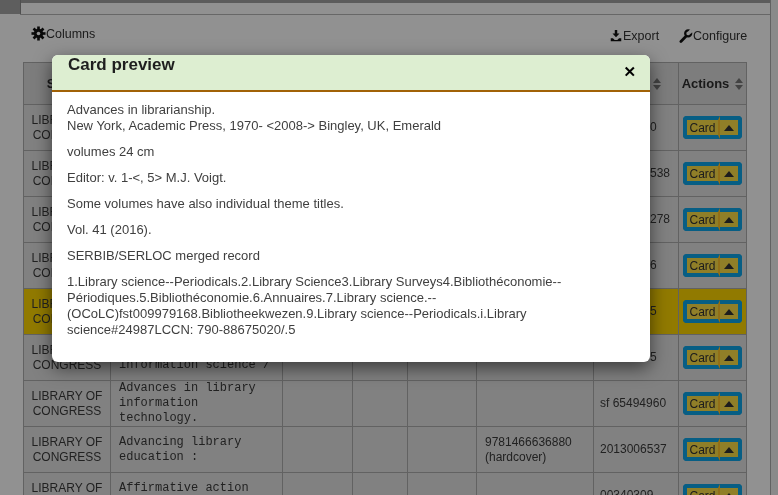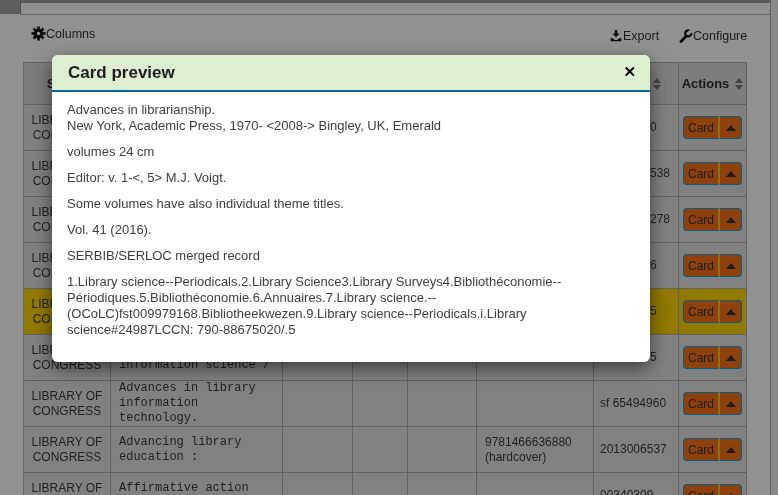--- a/index.html
+++ b/index.html
@@ -32,29 +32,29 @@
   .t-source { text-align:center; padding:0 4px; }
   .t-title { text-align:left; padding:0 8px; white-space:pre-line;font-family:Liberation Mono, monospace; }
   .t-isbn { text-align:left; padding:0 8px; }
   .t-lccn { text-align:left; padding:0 6px; }
   td.peek span { display:inline-block; margin-left:50px; }
   tr.highlighted td { background:#ffd700; }
   .t-actions { text-align:center; }
 
   
   .btn-group { display:inline-flex; }
-  .btn { background:#f97316; border:1px solid #0ea5e9; font-size:12px; color:#333; height:23px; display:inline-flex; align-items:center; justify-content:center; cursor:pointer; font-family:"Liberation Sans", sans-serif; }
+  .btn { background:#fde047; border:4px solid #0ea5e9; font-size:12px; color:#333; height:23px; display:inline-flex; align-items:center; justify-content:center; cursor:pointer; font-family:"Liberation Sans", sans-serif; }
   .btn.card { width:37px; border-radius:4px 0 0 4px; border-right:2px solid #ffc32b; }
   .btn.toggle { width:22px; border-radius:0 4px 4px 0; border-left:none; }
   .caret-up { width:0; height:0; border-left:5px solid transparent; border-right:5px solid transparent; border-bottom:6px solid #333; }
 
   
   .backdrop { position:absolute; inset:0; background:rgba(0,0,0,0.43); z-index:5; }
   .modal { position:absolute; left:52px; top:55px; width:598px; z-index:10; border-radius:6px; box-shadow:0 6px 18px rgba(0,0,0,0.55); background:#ffffff; }
-  .modal-header { background:#ddeed1; border-bottom:2px solid #0369a1; border-radius:6px 6px 0 0; padding:8px 16px; position:relative; height:37px; }
+  .modal-header { background:#ddeed1; border-bottom:2px solid #a16207; border-radius:6px 6px 0 0; padding:0 16px; position:relative; height:37px; }
   .modal-title { font-size:17px; font-weight:bold; color:#1e1e1e; }
   .modal-close { position:absolute; right:14px; top:8px; font-size:15px; font-weight:900; color:#000; cursor:pointer; line-height:18px; }
   .modal-body { padding:10px 15px 24px 15px; border-radius:0 0 6px 6px; }
   .para { font-size:13px; line-height:16px; color:#3f3f3f; margin-bottom:10px; white-space:pre-line; }
   .para:last-child { margin-bottom:0; }
 </style>
 </head>
 <body>
 
 <div class="top-strip"></div>

